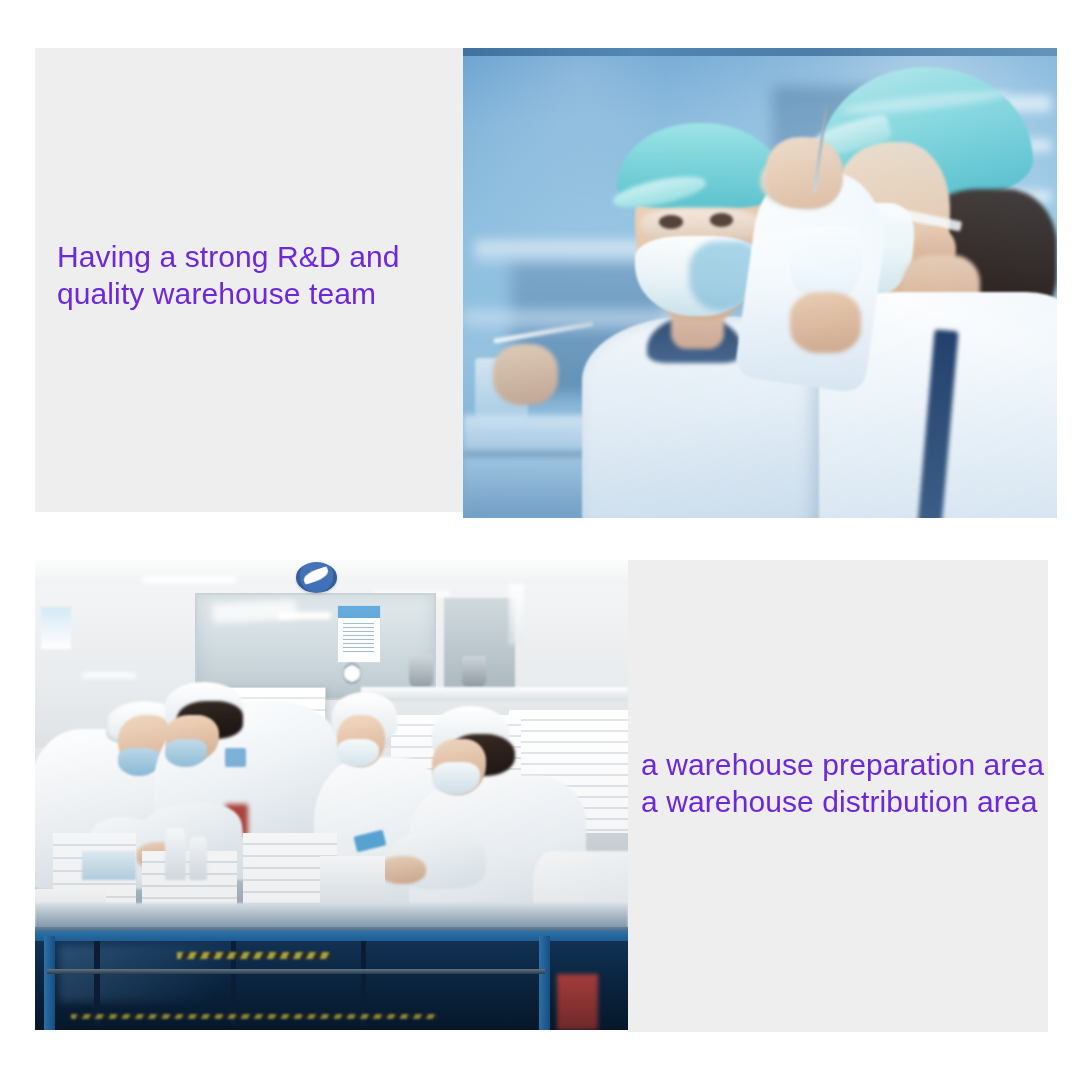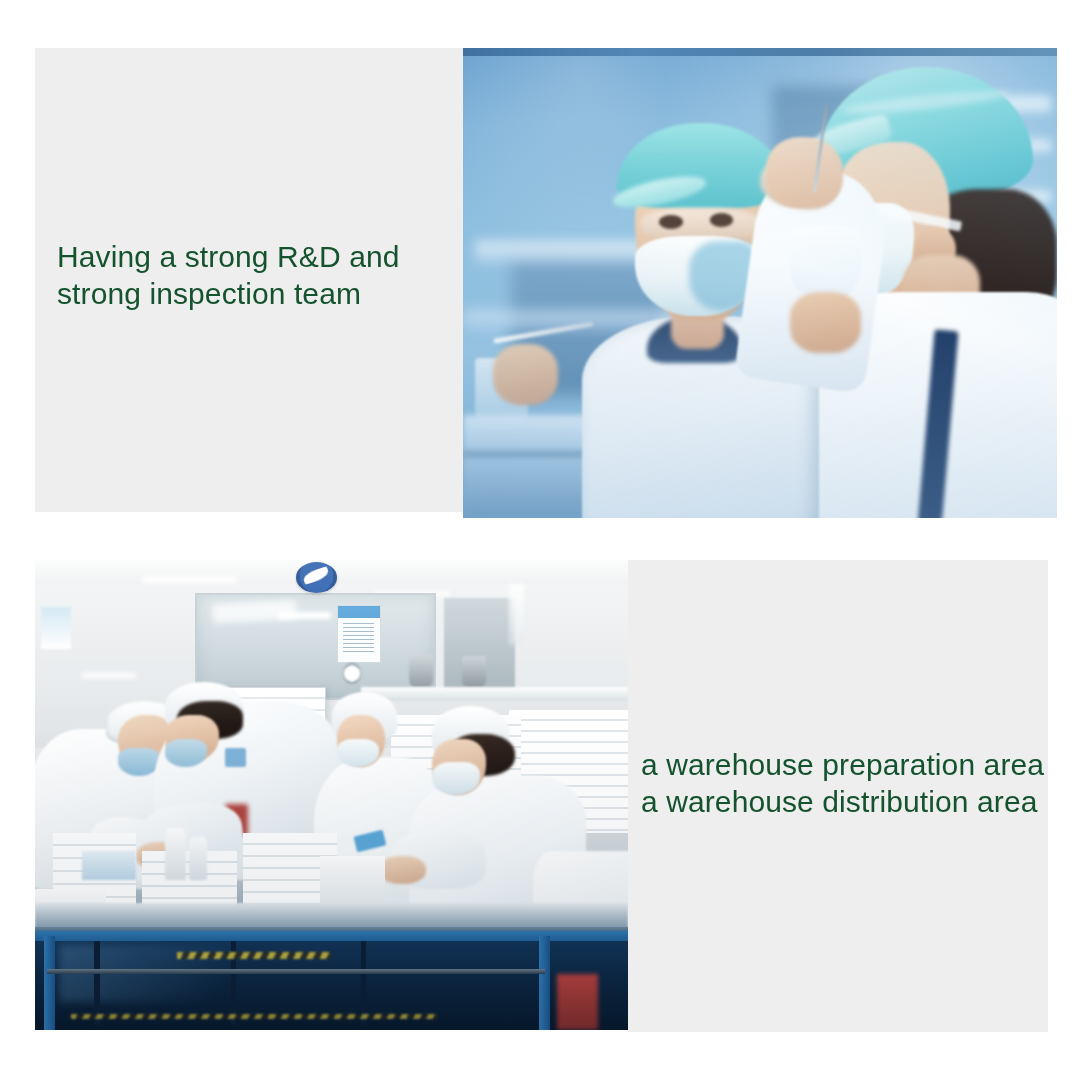--- a/index.html
+++ b/index.html
@@ -70,21 +70,21 @@
   }
 
   
   .caption-line {
     display: block;
     font-family: "Liberation Sans", sans-serif;
     font-size: 30px;
     font-weight: 400;
     line-height: 37px;
     letter-spacing: 0.1px;
-    color: #14532d;
+    color: #6d28d9;
     white-space: nowrap;
   }
 
   
   .photo {
     position: absolute;
     overflow: hidden;
   }
   .photo-lab {
     left: 428px;
@@ -758,21 +758,21 @@
 <body>
 
 <div class="page">
 
   <div class="section-top">
 
     <div class="panel-gray-top"></div>
 
     <div class="caption-top">
       <span class="caption-line">Having a strong R&amp;D and</span>
-      <span class="caption-line">strong inspection team</span>
+      <span class="caption-line">quality warehouse team</span>
     </div>
 
     <div class="photo photo-lab">
       <div class="layer lab-bg"></div>
       <div class="layer lab-topbar"></div>
       <div class="layer lab-door"></div>
       <div class="layer lab-rack"></div>
       <div class="layer lab-cabinet"></div>
       <div class="layer lab-shelf-a"></div>
       <div class="layer lab-shelf-b"></div>

